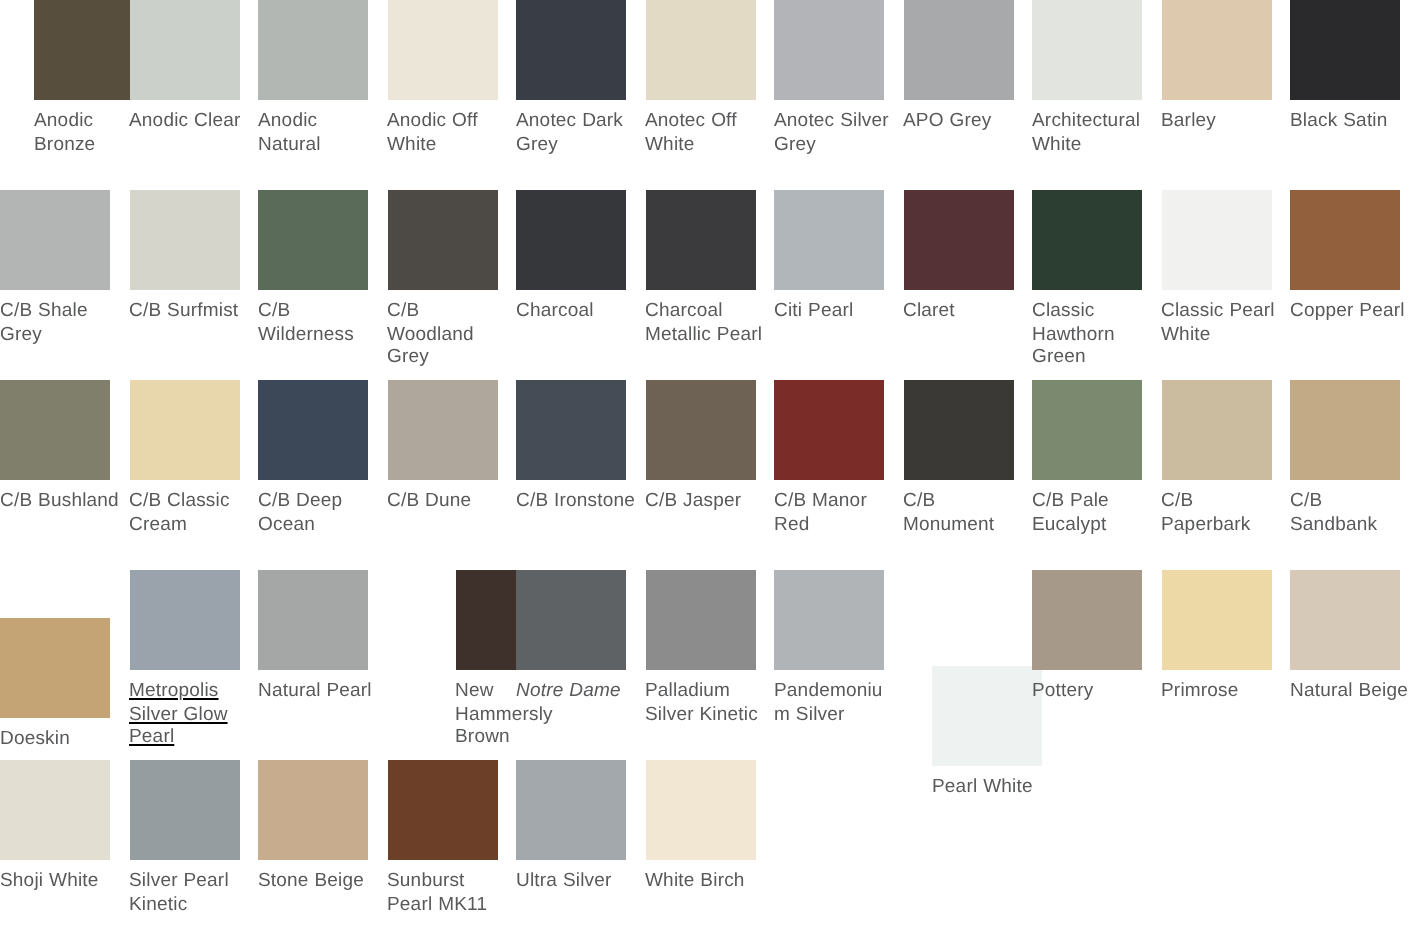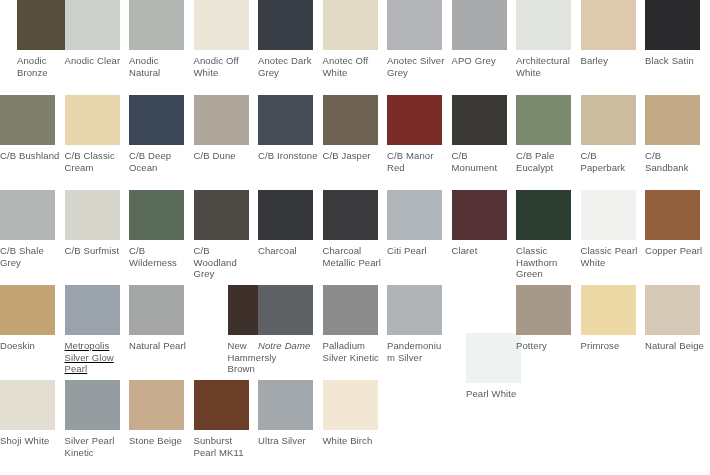--- a/index.html
+++ b/index.html
@@ -96,20 +96,66 @@
         <span class="swatch-chip" style="background: rgb(221, 201, 174);"></span>
         <span class="swatch-label">Barley</span>
       </div>
       <div class="swatch-cell" style="left: 645px;">
         <span class="swatch-chip" style="background: rgb(42, 42, 44);"></span>
         <span class="swatch-label">Black Satin</span>
       </div>
     </div>
     <div class="swatch-row">
       <div class="swatch-cell" style="left: 0px;">
+        <span class="swatch-chip" style="background: rgb(178, 181, 179);"></span>
+        <span class="swatch-label">C/B Shale Grey</span>
+      </div>
+      <div class="swatch-cell" style="left: 64.5px;">
+        <span class="swatch-chip" style="background: rgb(213, 213, 204);"></span>
+        <span class="swatch-label">C/B Surfmist</span>
+      </div>
+      <div class="swatch-cell" style="left: 129px;">
+        <span class="swatch-chip" style="background: rgb(90, 107, 90);"></span>
+        <span class="swatch-label">C/B Wilderness</span>
+      </div>
+      <div class="swatch-cell" style="left: 193.5px;">
+        <span class="swatch-chip" style="background: rgb(77, 74, 69);"></span>
+        <span class="swatch-label">C/B Woodland Grey</span>
+      </div>
+      <div class="swatch-cell" style="left: 258px;">
+        <span class="swatch-chip" style="background: rgb(53, 55, 59);"></span>
+        <span class="swatch-label">Charcoal</span>
+      </div>
+      <div class="swatch-cell" style="left: 322.5px;">
+        <span class="swatch-chip" style="background: rgb(59, 58, 60);"></span>
+        <span class="swatch-label">Charcoal Metallic Pearl</span>
+      </div>
+      <div class="swatch-cell" style="left: 387px;">
+        <span class="swatch-chip" style="background: rgb(177, 182, 186);"></span>
+        <span class="swatch-label">Citi Pearl</span>
+      </div>
+      <div class="swatch-cell" style="left: 451.5px;">
+        <span class="swatch-chip" style="background: rgb(84, 50, 53);"></span>
+        <span class="swatch-label">Claret</span>
+      </div>
+      <div class="swatch-cell" style="left: 516px;">
+        <span class="swatch-chip" style="background: rgb(44, 61, 50);"></span>
+        <span class="swatch-label">Classic Hawthorn Green</span>
+      </div>
+      <div class="swatch-cell" style="left: 580.5px;">
+        <span class="swatch-chip" style="background: rgb(241, 242, 239);"></span>
+        <span class="swatch-label">Classic Pearl White</span>
+      </div>
+      <div class="swatch-cell" style="left: 645px;">
+        <span class="swatch-chip" style="background: rgb(146, 96, 61);"></span>
+        <span class="swatch-label">Copper Pearl</span>
+      </div>
+    </div>
+    <div class="swatch-row">
+      <div class="swatch-cell" style="left: 0px;">
         <span class="swatch-chip" style="background: rgb(127, 127, 108);"></span>
         <span class="swatch-label">C/B Bushland</span>
       </div>
       <div class="swatch-cell" style="left: 64.5px;">
         <span class="swatch-chip" style="background: rgb(232, 214, 172);"></span>
         <span class="swatch-label">C/B Classic Cream</span>
       </div>
       <div class="swatch-cell" style="left: 129px;">
         <span class="swatch-chip" style="background: rgb(60, 72, 87);"></span>
         <span class="swatch-label">C/B Deep Ocean</span>
@@ -141,67 +187,21 @@
       <div class="swatch-cell" style="left: 580.5px;">
         <span class="swatch-chip" style="background: rgb(203, 187, 159);"></span>
         <span class="swatch-label">C/B Paperbark</span>
       </div>
       <div class="swatch-cell" style="left: 645px;">
         <span class="swatch-chip" style="background: rgb(193, 170, 133);"></span>
         <span class="swatch-label">C/B Sandbank</span>
       </div>
     </div>
     <div class="swatch-row">
-      <div class="swatch-cell" style="left: 0px;">
-        <span class="swatch-chip" style="background: rgb(178, 181, 179);"></span>
-        <span class="swatch-label">C/B Shale Grey</span>
-      </div>
-      <div class="swatch-cell" style="left: 64.5px;">
-        <span class="swatch-chip" style="background: rgb(213, 213, 204);"></span>
-        <span class="swatch-label">C/B Surfmist</span>
-      </div>
-      <div class="swatch-cell" style="left: 129px;">
-        <span class="swatch-chip" style="background: rgb(90, 107, 90);"></span>
-        <span class="swatch-label">C/B Wilderness</span>
-      </div>
-      <div class="swatch-cell" style="left: 193.5px;">
-        <span class="swatch-chip" style="background: rgb(77, 74, 69);"></span>
-        <span class="swatch-label">C/B Woodland Grey</span>
-      </div>
-      <div class="swatch-cell" style="left: 258px;">
-        <span class="swatch-chip" style="background: rgb(53, 55, 59);"></span>
-        <span class="swatch-label">Charcoal</span>
-      </div>
-      <div class="swatch-cell" style="left: 322.5px;">
-        <span class="swatch-chip" style="background: rgb(59, 58, 60);"></span>
-        <span class="swatch-label">Charcoal Metallic Pearl</span>
-      </div>
-      <div class="swatch-cell" style="left: 387px;">
-        <span class="swatch-chip" style="background: rgb(177, 182, 186);"></span>
-        <span class="swatch-label">Citi Pearl</span>
-      </div>
-      <div class="swatch-cell" style="left: 451.5px;">
-        <span class="swatch-chip" style="background: rgb(84, 50, 53);"></span>
-        <span class="swatch-label">Claret</span>
-      </div>
-      <div class="swatch-cell" style="left: 516px;">
-        <span class="swatch-chip" style="background: rgb(44, 61, 50);"></span>
-        <span class="swatch-label">Classic Hawthorn Green</span>
-      </div>
-      <div class="swatch-cell" style="left: 580.5px;">
-        <span class="swatch-chip" style="background: rgb(241, 242, 239);"></span>
-        <span class="swatch-label">Classic Pearl White</span>
-      </div>
-      <div class="swatch-cell" style="left: 645px;">
-        <span class="swatch-chip" style="background: rgb(146, 96, 61);"></span>
-        <span class="swatch-label">Copper Pearl</span>
-      </div>
-    </div>
-    <div class="swatch-row">
-      <div class="swatch-cell" style="left: 0px;">
+      <div class="swatch-cell" style="left: 0px; margin-top: 24px;">
         <span class="swatch-chip" style="background: rgb(196, 164, 116);"></span>
         <span class="swatch-label">Doeskin</span>
       </div>
       <div class="swatch-cell" style="left: 64.5px; text-decoration: underline;">
         <span class="swatch-chip" style="background: rgb(154, 163, 171);"></span>
         <span class="swatch-label">Metropolis Silver Glow Pearl</span>
       </div>
       <div class="swatch-cell" style="left: 129px;">
         <span class="swatch-chip" style="background: rgb(164, 167, 166);"></span>
         <span class="swatch-label">Natural Pearl</span>

